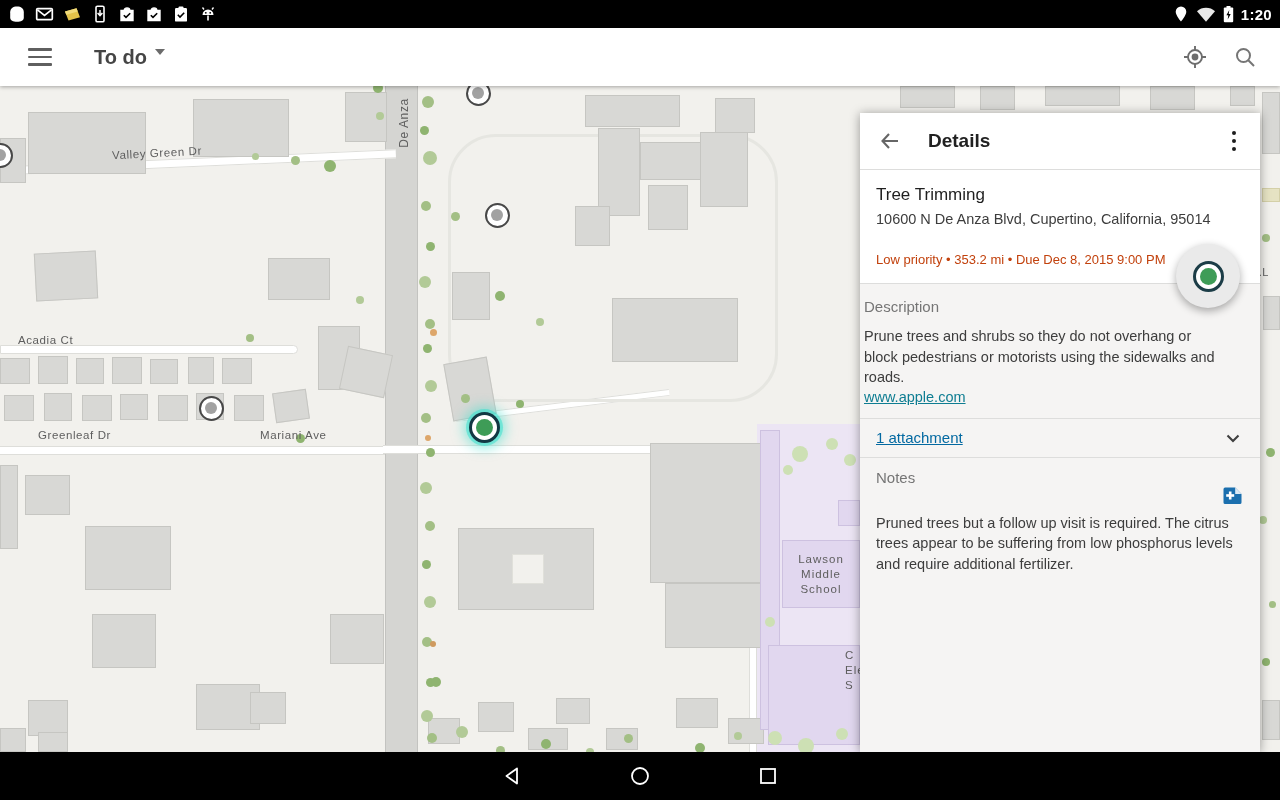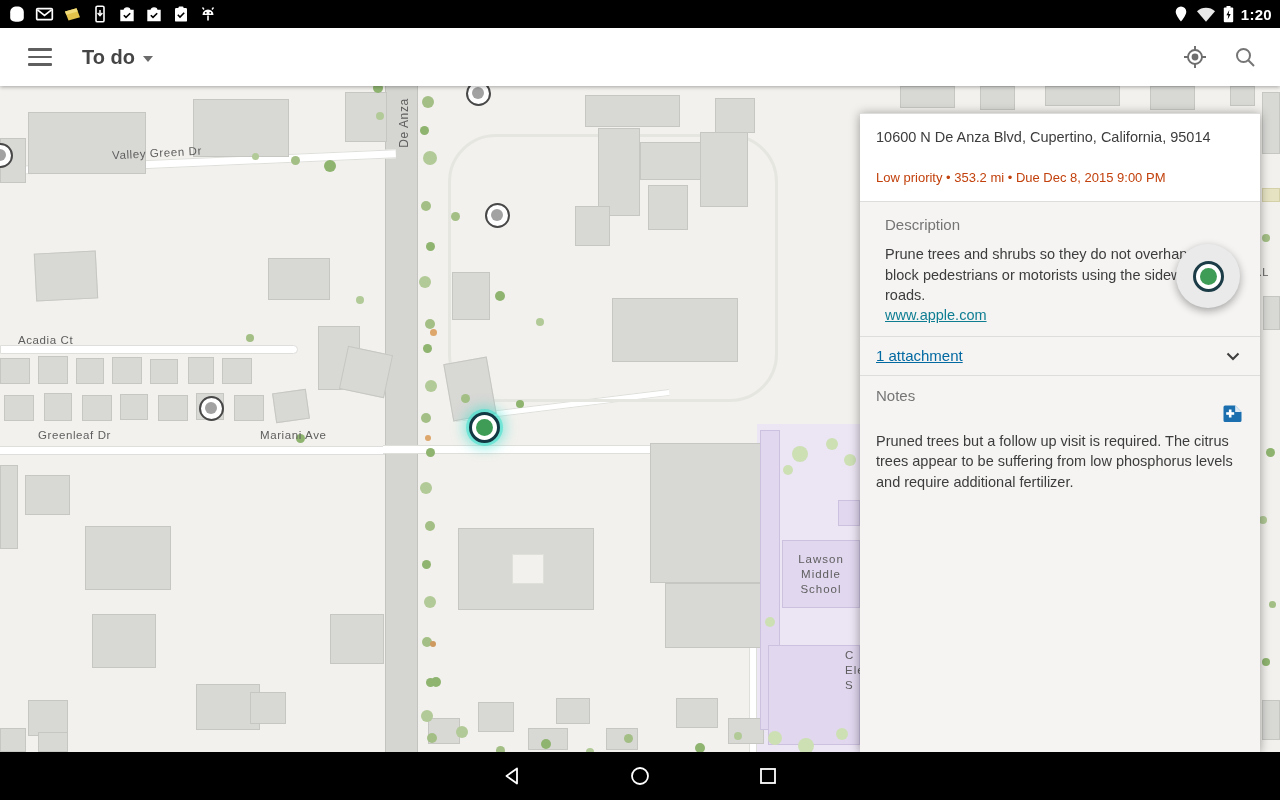--- a/index.html
+++ b/index.html
@@ -12,21 +12,21 @@
   .sb-left { display:flex; align-items:center; gap:9px; }
   .sb-right { margin-left:auto; display:flex; align-items:center; gap:7px; }
   .sb-time { color:#fff; font-size:15px; font-weight:bold; letter-spacing:.3px; }
   .sb-ic { display:block; }
 
   
   #toolbar { position:absolute; left:0; top:28px; width:1280px; height:58px; background:#fff; z-index:40;
     box-shadow:0 1px 4px rgba(0,0,0,.32); display:flex; align-items:center; }
   #hamburger { width:24px; height:18px; margin-left:28px; display:flex; flex-direction:column; justify-content:space-between; cursor:pointer; }
   #hamburger span { display:block; height:2.6px; background:#5f5f5f; border-radius:1px; }
-  #tb-title { margin-left:30px; font-size:20px; font-weight:bold; color:#454545; display:flex; align-items:center; gap:8px; }
+  #tb-title { margin-left:42px; font-size:20px; font-weight:bold; color:#454545; display:flex; gap:8px; }
   .caret-down { width:0; height:0; border-left:5.5px solid transparent; border-right:5.5px solid transparent; border-top:6px solid #6b6b6b; margin-top:3px; }
   #tb-actions { margin-left:auto; display:flex; align-items:center; gap:24px; margin-right:22px; }
 
   
   #map { position:absolute; left:0; top:86px; width:1280px; height:666px; background:#f2f1ed; overflow:hidden; z-index:1; }
   .road-v { position:absolute; background:#d5d5d2; border-left:1.5px solid #c3c3c0; border-right:1.5px solid #c3c3c0; }
   .road { position:absolute; background:#ffffff; border-top:1px solid #dededa; border-bottom:1px solid #dededa; }
   .road.pill { border-radius:0 5px 5px 0; border:1px solid #dededa; }
   .loop { position:absolute; border:3px solid #e6e6e1; border-radius:48px; }
   .zone { position:absolute; background:#ece5f4; }
@@ -49,21 +49,21 @@
     box-shadow:0 1px 10px rgba(0,0,0,.38); display:flex; flex-direction:column; }
   #panel-header { height:56px; background:#fff; display:flex; align-items:center; padding:0 18px; flex:0 0 auto; }
   #panel-title { font-size:19px; font-weight:bold; color:#212121; margin-left:26px; }
   .kebab { margin-left:auto; display:flex; flex-direction:column; gap:3.5px; padding:4px 6px; cursor:pointer; }
   .kebab i { width:4.5px; height:4.5px; border-radius:50%; background:#1d1d1d; }
   .divider { height:1px; background:#dddddc; flex:0 0 auto; }
   #task-section { background:#fff; padding:15px 16px 16px; flex:0 0 auto; }
   #task-title { font-size:17px; color:#1f1f1f; margin-bottom:6px; }
   #task-address { font-size:14.5px; color:#3d3d3d; margin-bottom:25px; }
   #task-meta { font-size:13px; color:#c2410c; }
-  #desc-section { padding:14px 25px 12px; flex:0 0 auto; }
+  #desc-section { padding:14px 4px 12px; flex:0 0 auto; }
   .sec-label { font-size:15px; color:#757575; }
   #desc-body { font-size:14.5px; color:#3d3d3d; line-height:1.42; margin-top:11px; width:352px; }
   #desc-link { display:inline-block; font-size:14.5px; color:#0e7d92; text-decoration:underline; margin-top:1px; cursor:pointer; }
   #attach-row { height:40px; display:flex; align-items:center; padding:0 16px; border-top:1px solid #dddddc; border-bottom:1px solid #dddddc; cursor:pointer; flex:0 0 auto; }
   #attach-label { font-size:15px; color:#0369a1;text-decoration:underline; }
   #attach-row svg { margin-left:auto; }
   #notes-section { padding:11px 16px 14px; flex:0 0 auto; }
   .notes-head { display:flex; align-items:flex-start;flex-direction:column; }
   .notes-head svg { margin-left:auto; cursor:pointer; }
   #notes-body { font-size:14.5px; color:#3d3d3d; line-height:1.42; margin-top:7px; width:360px; }
@@ -317,22 +317,34 @@
     <div class="map-label center" style="left:781px; top:466px; width:80px; line-height:1.3; letter-spacing:1px;">Lawson
 Middle
 School</div>
     <div class="map-label" style="left:845px; top:562px; line-height:1.3; letter-spacing:1px;">C
 Ele
 S</div>
     <div class="map-label" style="left:1252px; top:180px; font-size:11px;">e.L</div>
   </div>
 
   <div id="panel">
+    <div id="panel-header">
+      <svg width="24" height="24" viewBox="0 0 24 24" style="cursor:pointer">
+          <path d="M20 12 H5 M11 5 L4.5 12 L11 19" fill="none" stroke="#666" stroke-width="2.1"></path>
+        </svg>
+      <span id="panel-title">Details</span>
+      <div class="kebab">
+          <i></i>
+          <i></i>
+          <i></i>
+        </div>
+    </div>
     <div class="divider"></div>
     <div id="task-section">
+      <div id="task-title">Tree Trimming</div>
       <div id="task-address">10600 N De Anza Blvd, Cupertino, California, 95014</div>
       <div id="task-meta">Low priority  •  353.2 mi  •  Due Dec 8, 2015 9:00 PM</div>
     </div>
     <div class="divider"></div>
     <div id="desc-section">
       <div class="sec-label">Description</div>
       <div id="desc-body">Prune trees and shrubs so they do not overhang or block pedestrians or motorists using the sidewalks and roads.</div>
       <a id="desc-link">www.apple.com</a>
     </div>
     <div id="attach-row">

